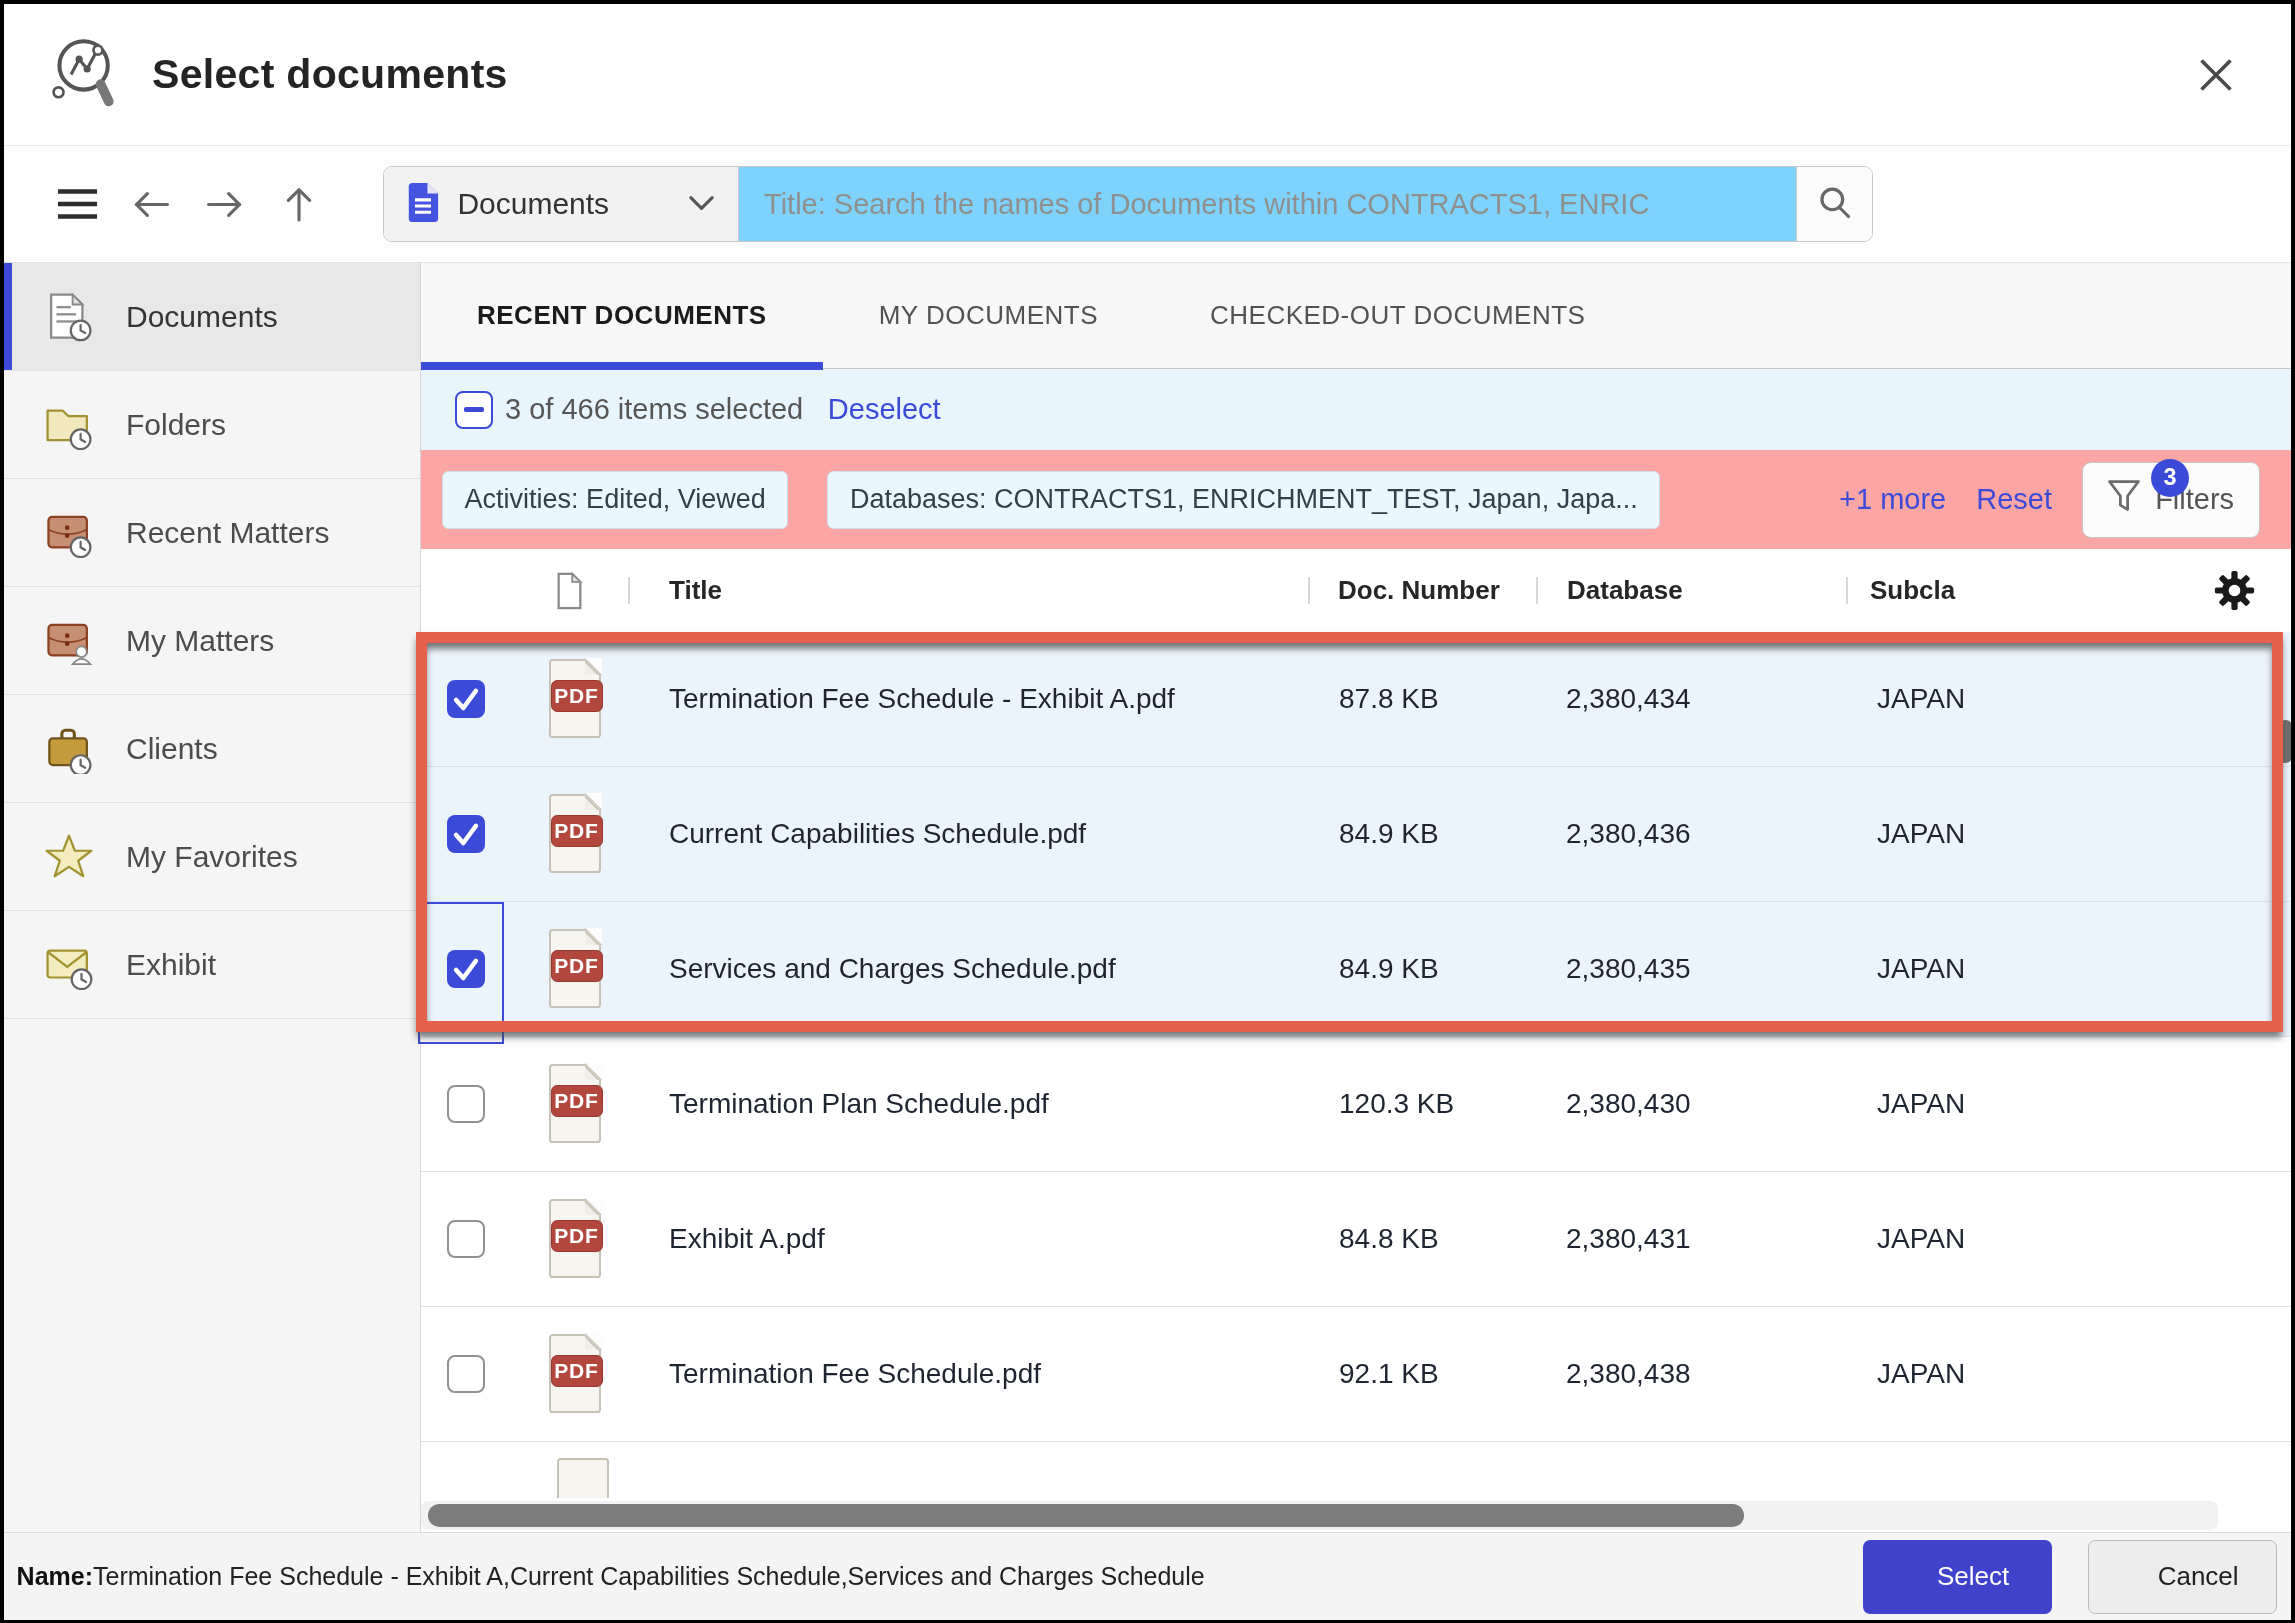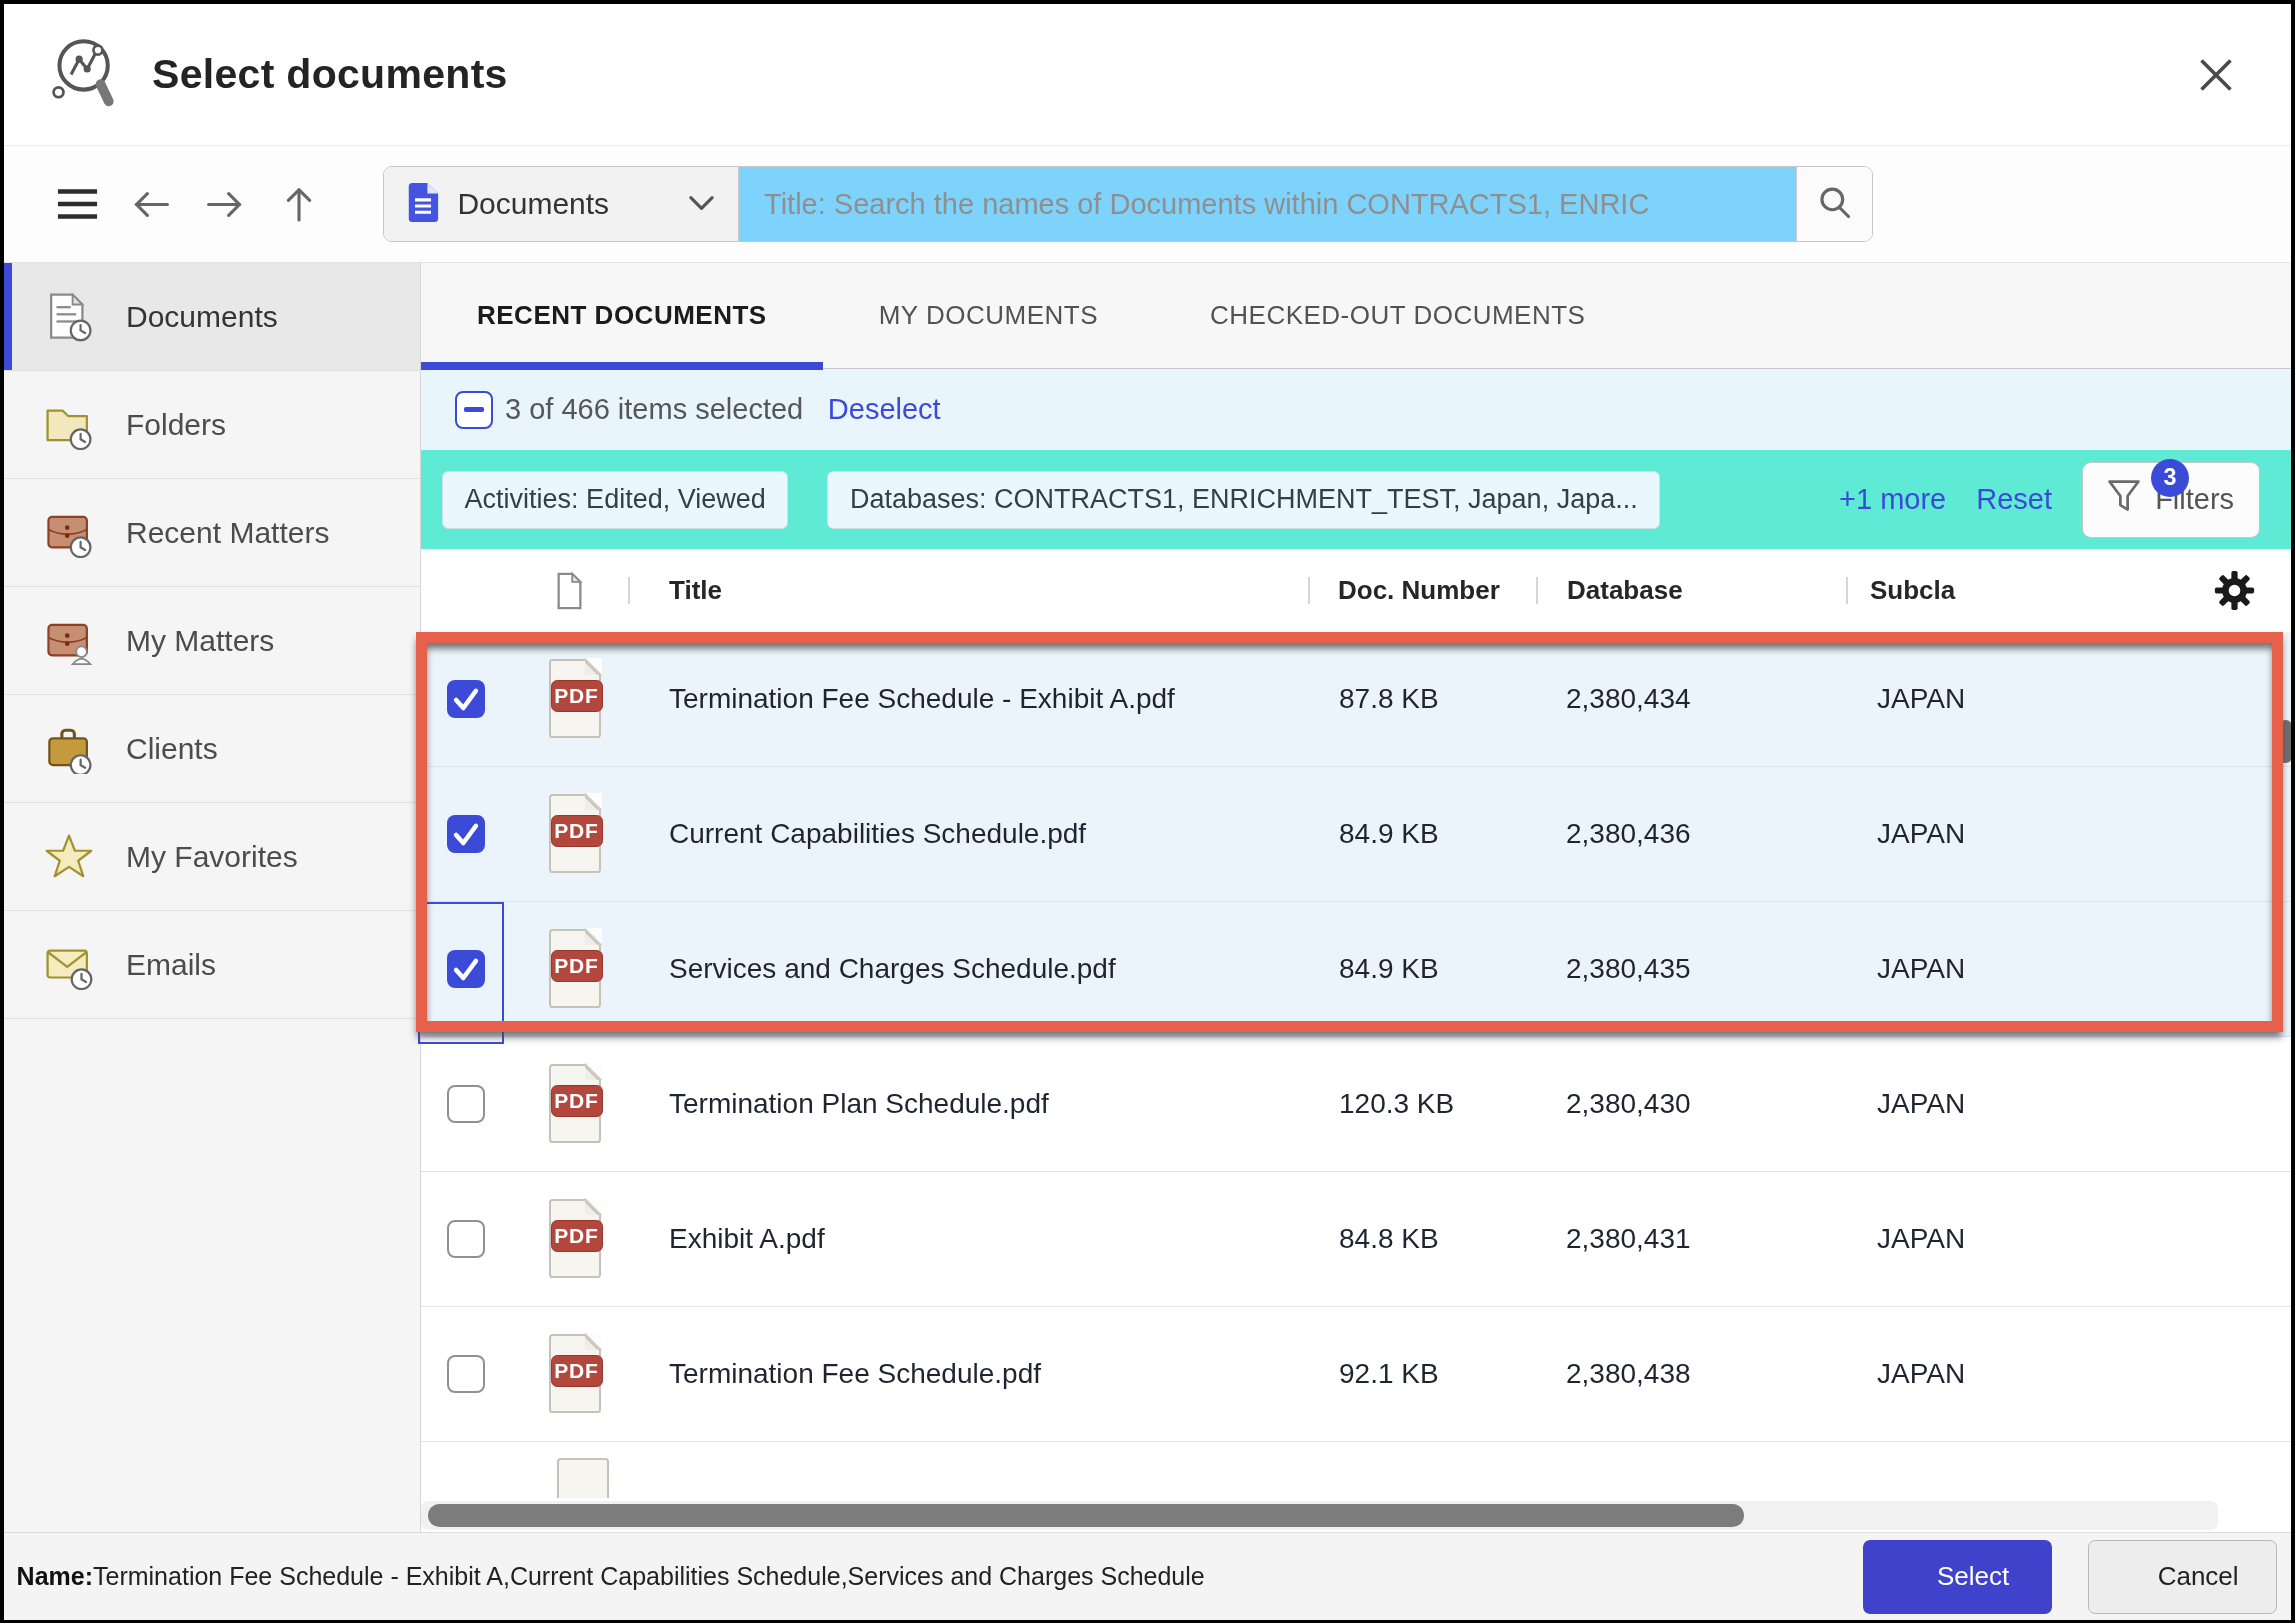--- a/index.html
+++ b/index.html
@@ -41,21 +41,21 @@
 
   
   .selbar { height:81px; flex:0 0 auto; background:#e8f5fd; display:flex; align-items:center; padding-left:34px; gap:12px; }
   .indet { width:38px; height:38px; border:2.7px solid #3b4bd8; border-radius:8px; background:#fff; display:flex; align-items:center; justify-content:center; cursor:pointer; }
   .indet .minus { width:20px; height:4.5px; background:#3b4bd8; border-radius:1.8px; }
   .sel-text { font-size:29px; color:#565656; }
   .link { font-size:29px; color:#3b4bd8; cursor:pointer; }
   .selbar .link { margin-left:12.6px; }
 
   
-  .frow { height:99px; flex:0 0 auto; background:#5eead4; display:flex; align-items:center; padding:0 31px 0 21px; gap:39px; }
+  .frow { height:99px; flex:0 0 auto; background:#fca5a5; display:flex; align-items:center; padding:0 31px 0 21px; gap:39px; }
   .chip { height:58px; background:#eaf7fd; border:1.8px solid #ccdfeb; border-radius:6.3px; display:flex; align-items:center; padding:0 21.6px; font-size:27px; color:#33404c; cursor:pointer; white-space:nowrap; }
   .fr-right { margin-left:auto; display:flex; align-items:center; gap:30px; }
   .filters-btn { position:relative; height:76px; min-width:178px; border:1.8px solid #c6c6c6; border-radius:9px; background:#fcfcfc; display:flex; align-items:center; justify-content:center; gap:12.6px; font-size:29px; color:#555; cursor:pointer; padding:0 23.4px 0 20px; }
   .fbadge { position:absolute; top:-3.6px; left:68px; width:38px; height:38px; border-radius:50%; background:#3b4bd8; color:#fff; font-size:23.4px; font-weight:700; display:flex; align-items:center; justify-content:center; }
 
   
   .grid { display:grid; grid-template-columns:90px 117px 680px 228px 310px 233px 1fr; }
   .thead { height:83px; flex:0 0 auto; position:relative; background:#fff; align-items:center; }
   .hcell { position:relative; height:100%; display:flex; align-items:center; font-size:26px; font-weight:600; color:#262626; }
   .hcell.sep::before { content:''; position:absolute; left:0; top:28px; height:27px; width:1.8px; background:#d6d6d6; }
@@ -271,21 +271,21 @@
 
       <div class="sb-item">
         <span class="ic">
           <svg width="50" height="50" viewBox="0 0 56 56">
             <rect x="4" y="12" width="44" height="30" rx="3" fill="#f3ecbf" stroke="#a2922f" stroke-width="2.5"></rect>
             <path d="M5,14 L26,30 L47,14" fill="none" stroke="#a2922f" stroke-width="2.5"></path>
             <circle cx="42" cy="44" r="11" fill="#fff" stroke="#666" stroke-width="2.5"></circle>
             <path d="M42,38 L42,44 L47,47" stroke="#666" stroke-width="2.5" fill="none" stroke-linecap="round"></path>
           </svg>
         </span>
-        <span>Emails</span>
+        <span>Exhibit</span>
       </div>
     </div>
 
     <div class="content">
 
       <div class="tabs">
         <div class="tab active">RECENT DOCUMENTS</div>
         <div class="tab">MY DOCUMENTS</div>
         <div class="tab">CHECKED-OUT DOCUMENTS</div>
       </div>

